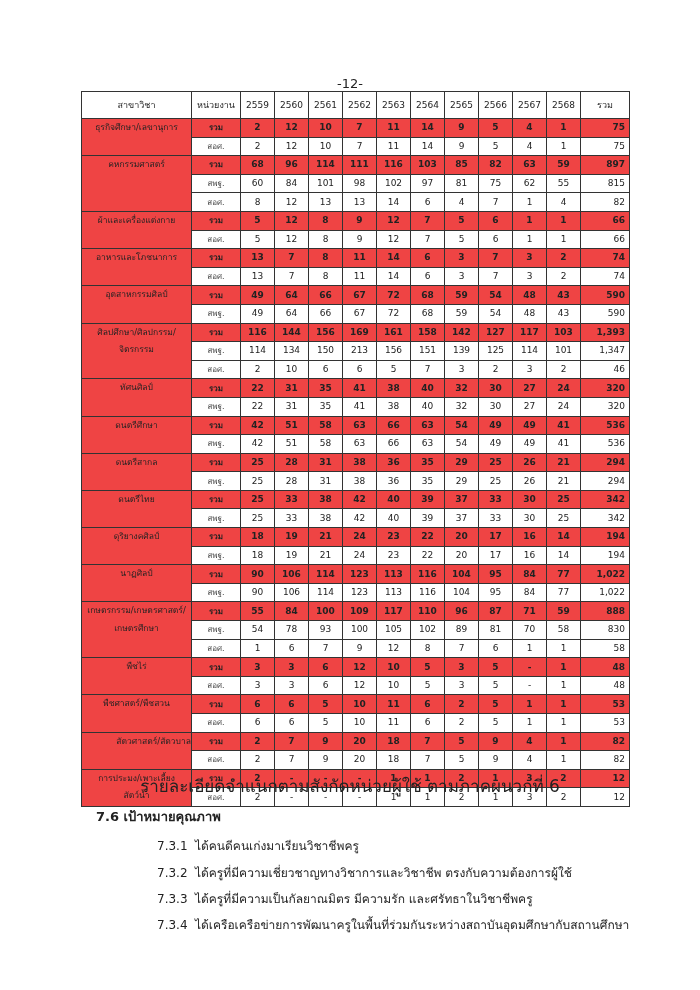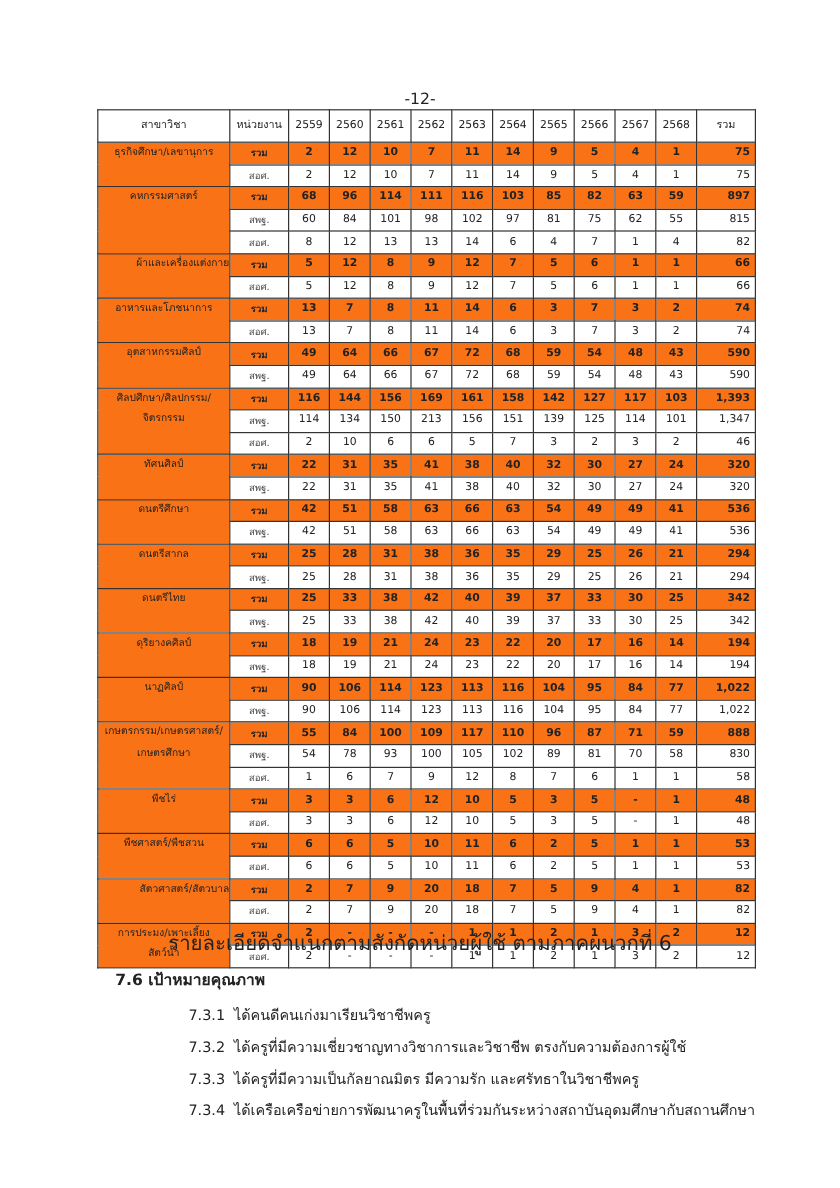--- a/index.html
+++ b/index.html
@@ -6,21 +6,21 @@
   body{width:700px;height:990px;position:relative;overflow:hidden;font-family:"DejaVu Sans",sans-serif;color:#222;}
   .page-num{position:absolute;top:66px;left:0;width:700px;text-align:center;font-size:13px;margin-top:10px;}
   table.grid{position:absolute;top:91px;left:81px;border-collapse:collapse;table-layout:fixed;font-size:9px;padding-left:28px;}
   table.grid th,table.grid td{border:1px solid #333;padding:0;height:17.6px;line-height:17px;text-align:center;white-space:nowrap;overflow:hidden;}
   table.grid th{height:26px;font-weight:normal;font-size:9px;}
   table.grid td.field{font-size:8.5px;vertical-align:top;line-height:17.6px;}
   table.grid td.unit{font-size:8px;color:#444;}
   table.grid td.tot{text-align:right;padding-right:4px;}
   tr.sum td.num{font-weight:bold;}
   tr.sum td.unit{font-weight:bold;color:#222;}
-  tr.sum{background:#f97316;}
+  tr.sum{background:#ef4444;}
   .caption{position:absolute;top:772px;left:0;width:700px;text-align:center;font-size:17px;}
   .section-title{position:absolute;top:806px;left:96px;font-size:13px;font-weight:bold;}
   .goal{position:absolute;left:157px;font-size:12px;}
   .goal .gnum{display:inline-block;width:38px;}
 </style>
 </head>
 <body>
 
 <div class="page-num">-12-</div>
 
@@ -124,21 +124,21 @@
         <td class="num">13</td>
         <td class="num">14</td>
         <td class="num">6</td>
         <td class="num">4</td>
         <td class="num">7</td>
         <td class="num">1</td>
         <td class="num">4</td>
         <td class="num tot">82</td>
       </tr>
       <tr class="sum">
-        <td class="field" rowspan="2" style="white-space: normal; text-align: right;">ผ้าและเครื่องแต่งกาย</td>
+        <td class="field" rowspan="2" style="white-space: normal;">ผ้าและเครื่องแต่งกาย</td>
         <td class="unit">รวม</td>
         <td class="num">5</td>
         <td class="num">12</td>
         <td class="num">8</td>
         <td class="num">9</td>
         <td class="num">12</td>
         <td class="num">7</td>
         <td class="num">5</td>
         <td class="num">6</td>
         <td class="num">1</td>

